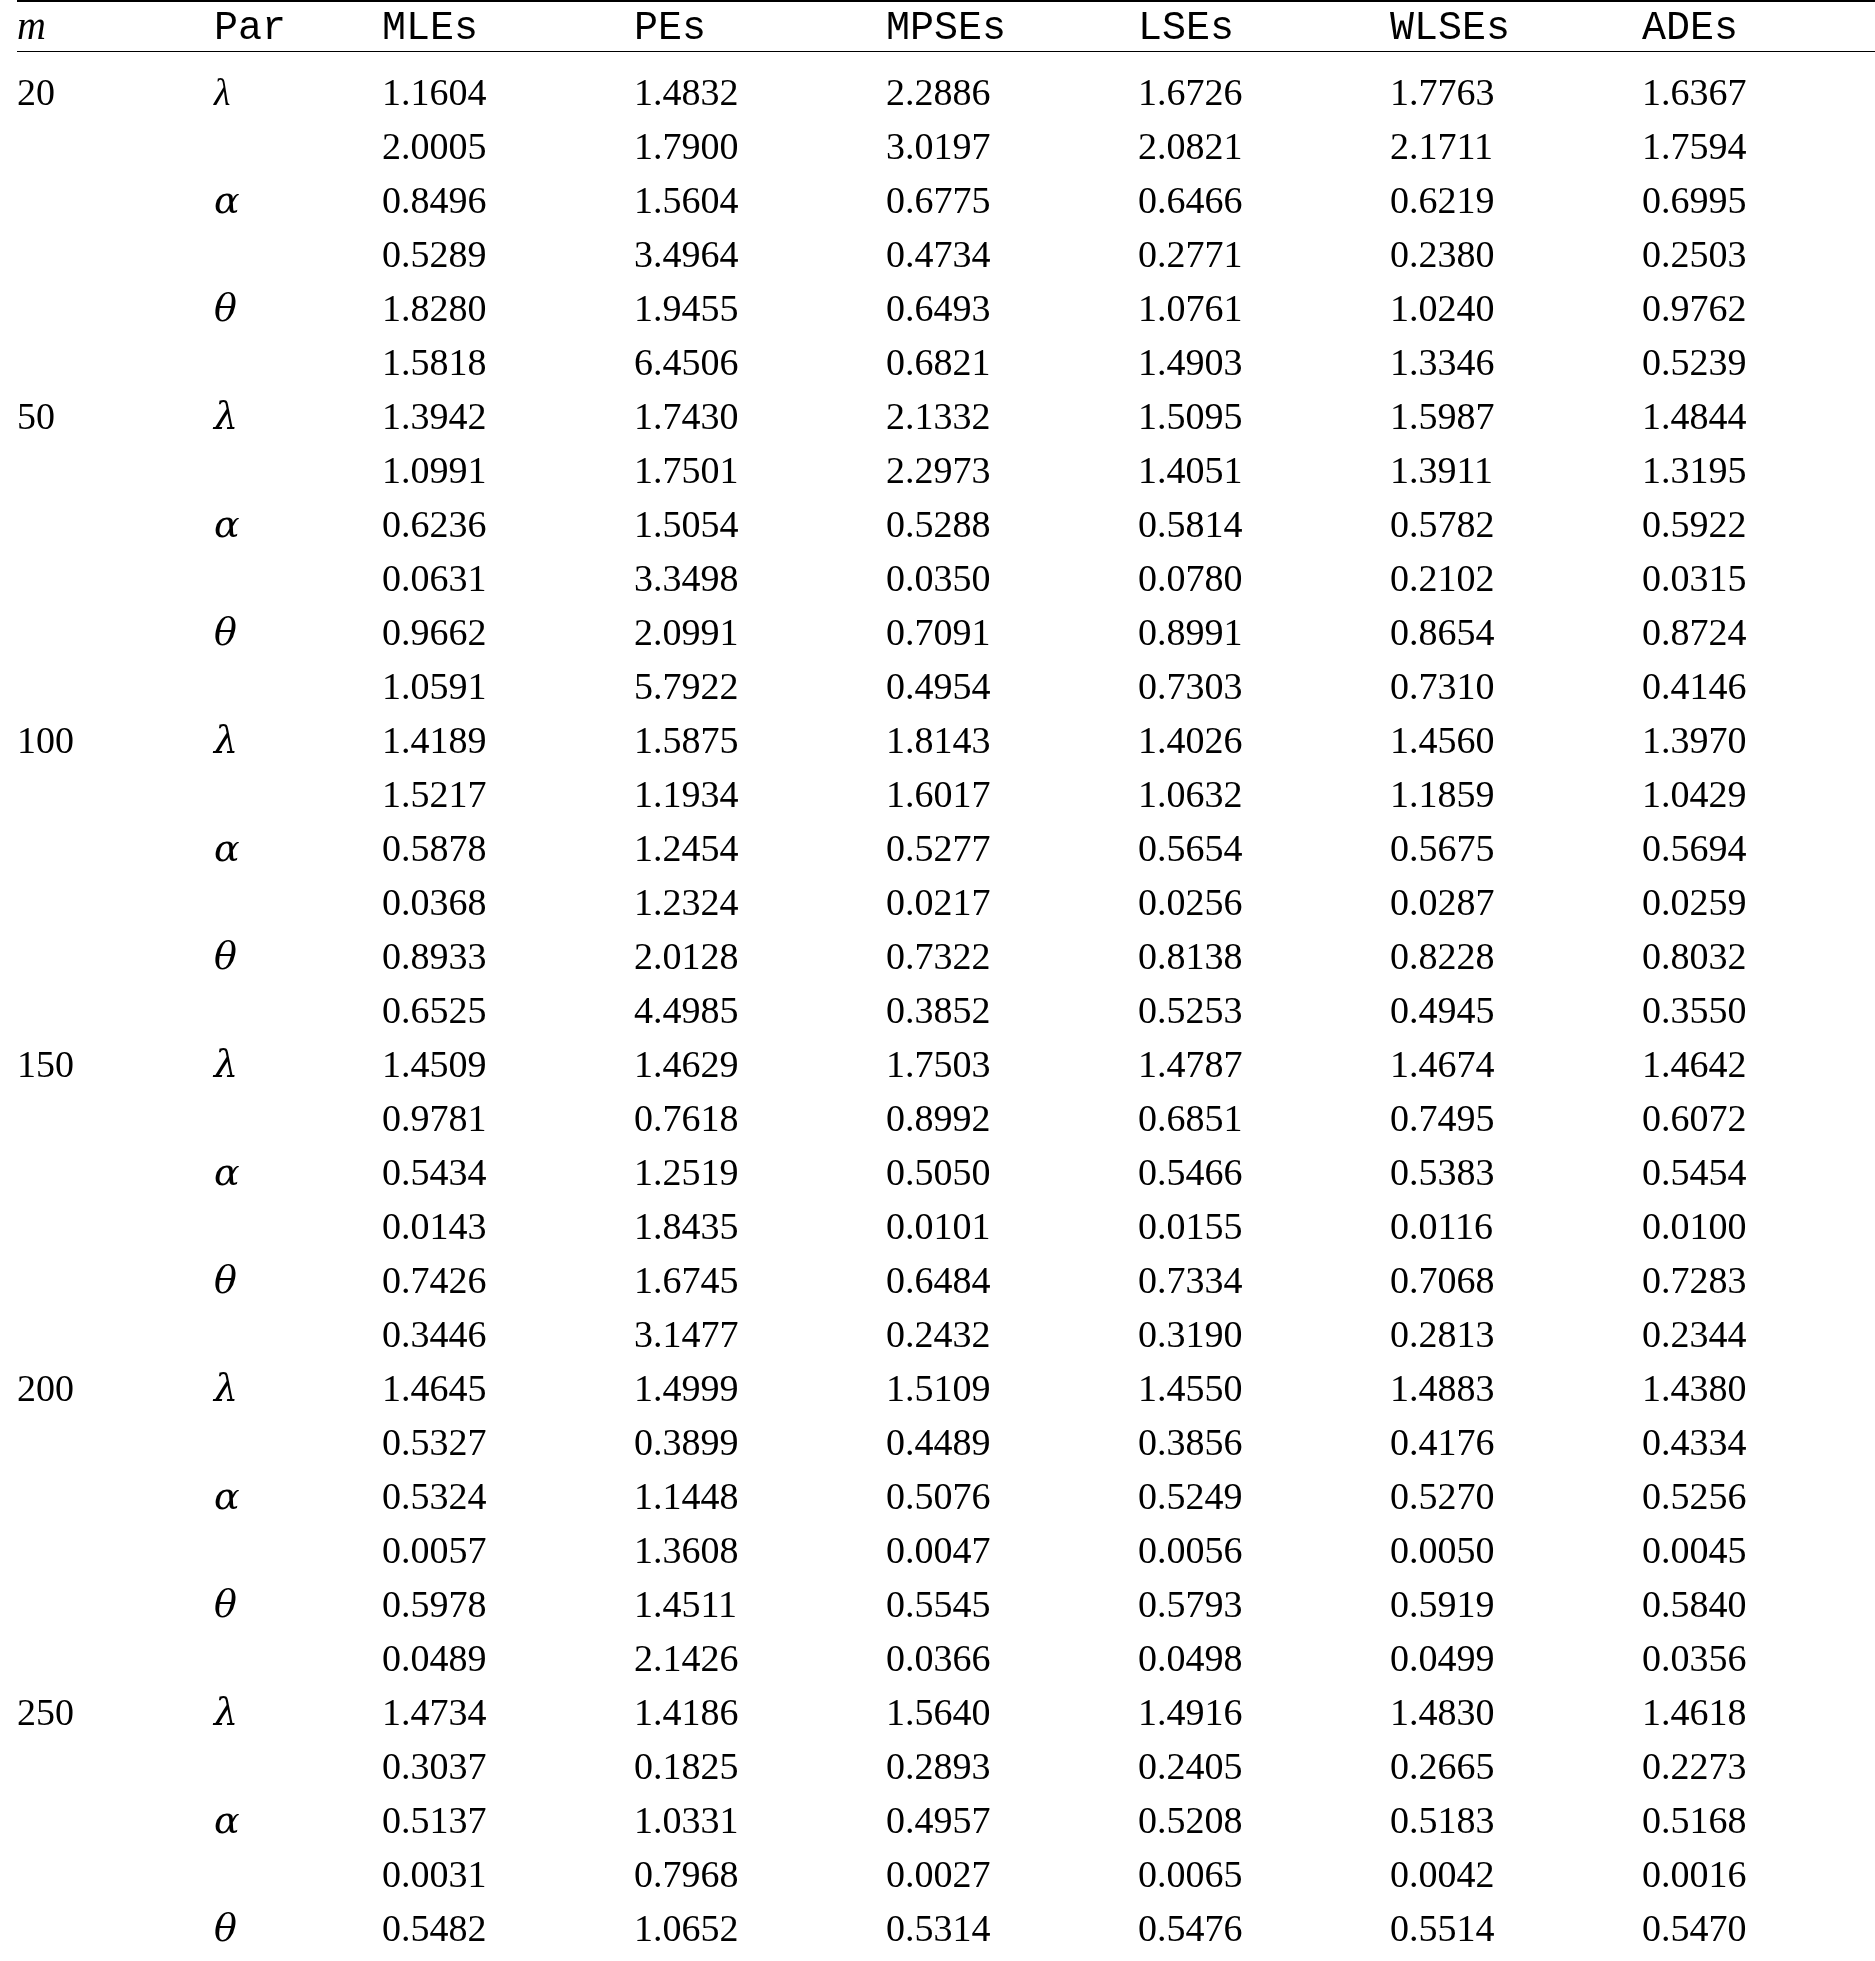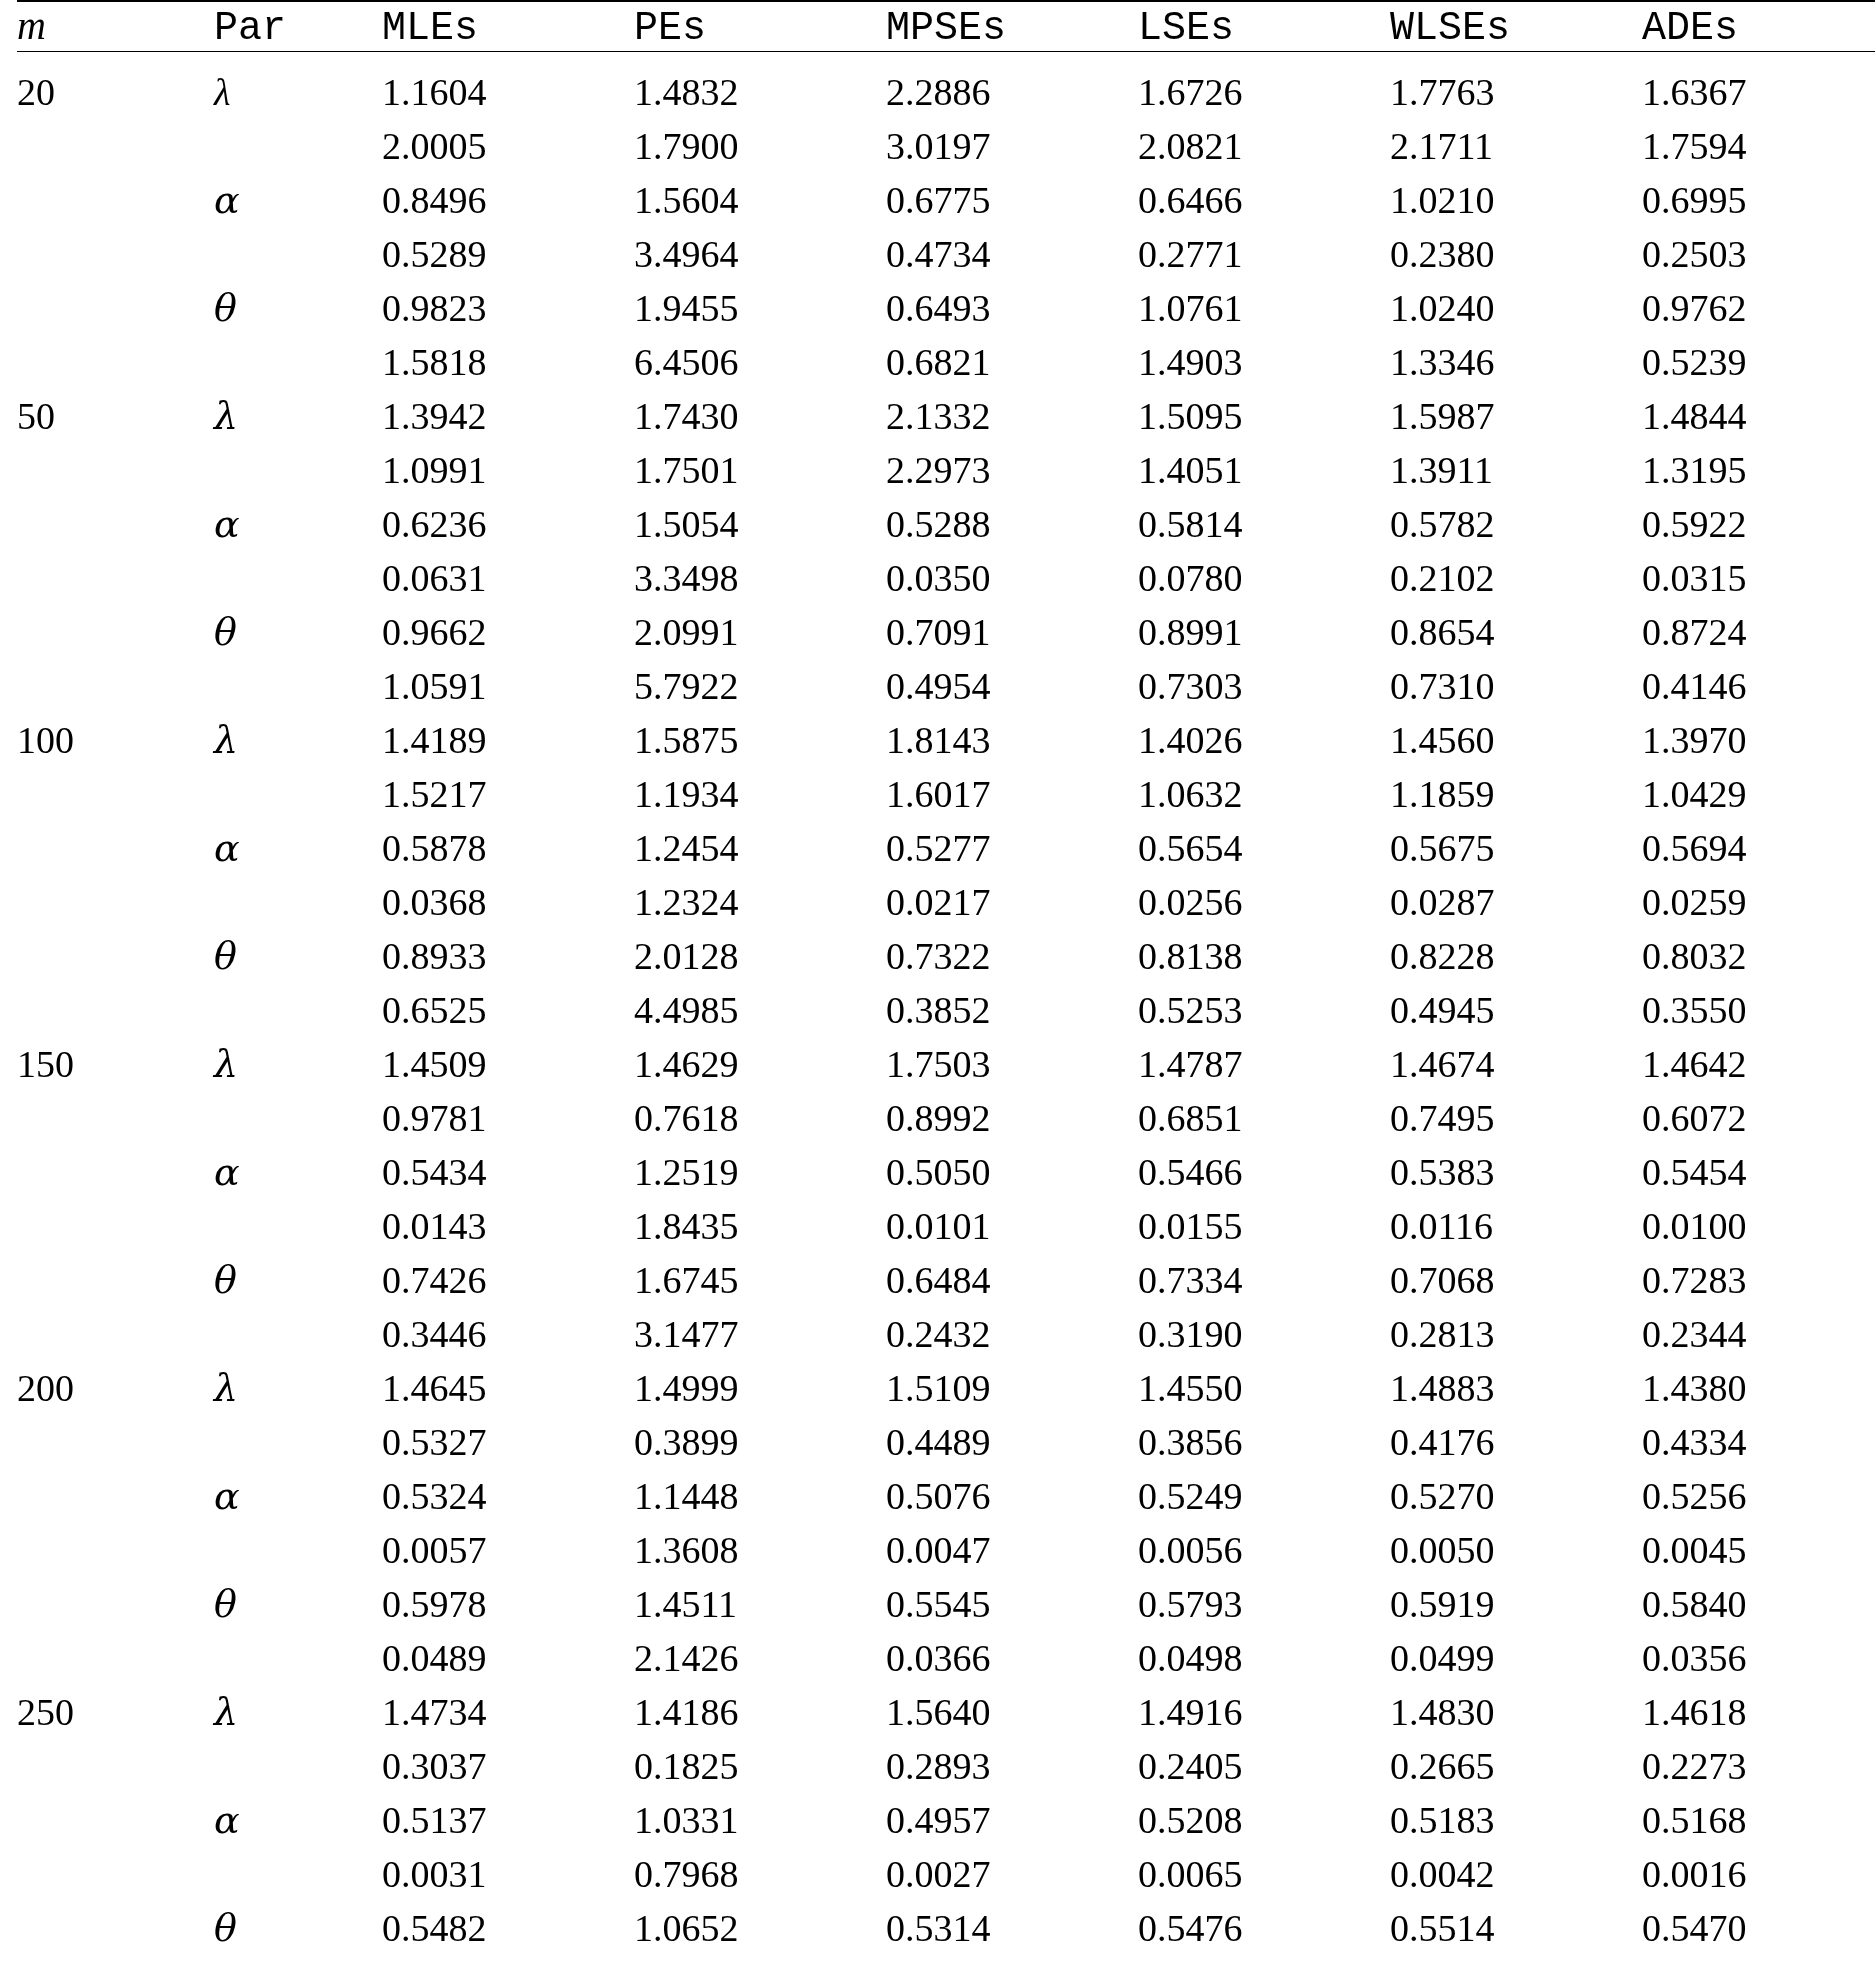--- a/index.html
+++ b/index.html
@@ -115,37 +115,37 @@
         <td class="num">2.1711</td>
         <td class="num">1.7594</td>
       </tr>
       <tr>
         <td></td>
         <td class="greek">α</td>
         <td class="num">0.8496</td>
         <td class="num">1.5604</td>
         <td class="num">0.6775</td>
         <td class="num">0.6466</td>
-        <td class="num">1.0210</td>
+        <td class="num">0.6219</td>
         <td class="num">0.6995</td>
       </tr>
       <tr>
         <td></td>
         <td class="greek"></td>
         <td class="num">0.5289</td>
         <td class="num">3.4964</td>
         <td class="num">0.4734</td>
         <td class="num">0.2771</td>
         <td class="num">0.2380</td>
         <td class="num">0.2503</td>
       </tr>
       <tr>
         <td></td>
         <td class="greek">θ</td>
-        <td class="num">0.9823</td>
+        <td class="num">1.8280</td>
         <td class="num">1.9455</td>
         <td class="num">0.6493</td>
         <td class="num">1.0761</td>
         <td class="num">1.0240</td>
         <td class="num">0.9762</td>
       </tr>
       <tr>
         <td></td>
         <td class="greek"></td>
         <td class="num">1.5818</td>

